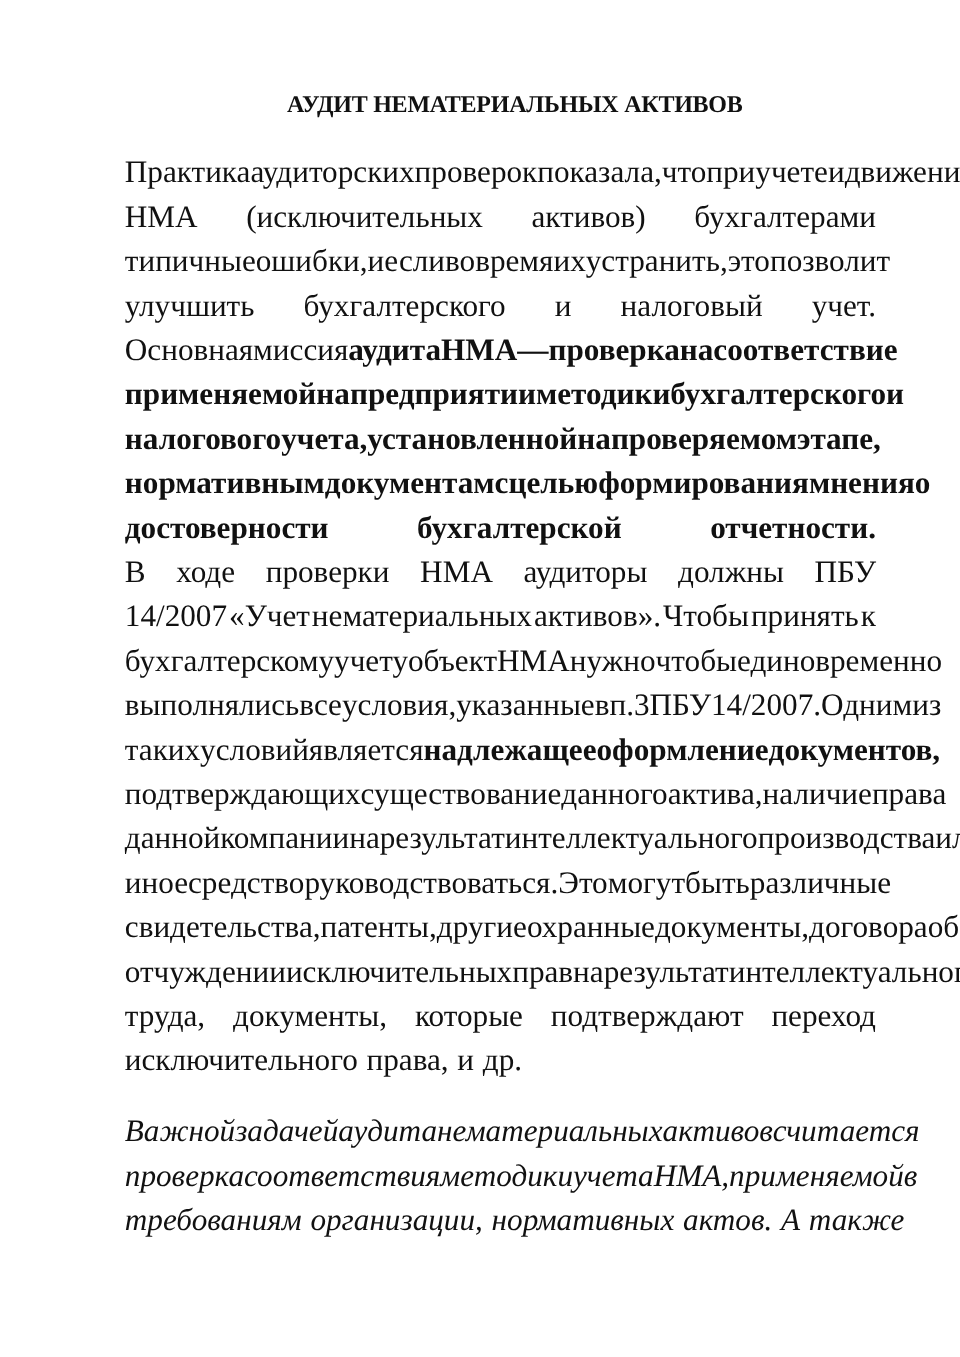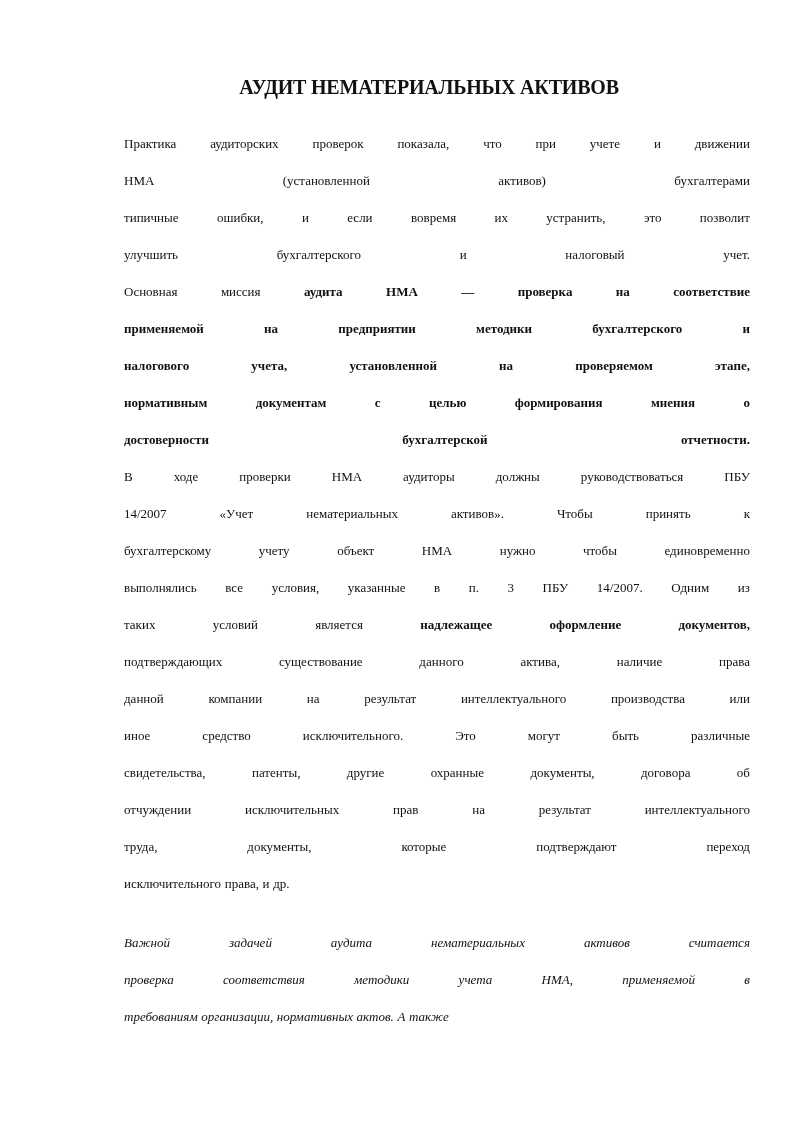--- a/index.html
+++ b/index.html
@@ -7,22 +7,22 @@
     .page {
       position: absolute; left: 0; top: 0; width: 800px; height: 1131px;
       background: #ffffff; color: #111111;
       font-family: "Liberation Serif", "DejaVu Serif", serif;
     }
     .title {
       position: absolute; left: 0; top: 76px; width: 858px;
       text-align: center; font-weight: bold; font-size: 20px; letter-spacing: -0.2px;
     }
     .body-text {
-      position: absolute; left: 124px; width: 626px;
-      font-size: 13px;
+      position: absolute; left: 104px; width: 626px;
+      font-size: 26px;
       text-align: center;
     }
     .jline {
       display: flex; justify-content: space-between; height: 37px; line-height: 37px;
       white-space: nowrap;
     }
     .jline.left { justify-content: flex-start; gap: 0.28em; }
     b { font-weight: bold; }
   </style>
 </head>
@@ -38,21 +38,21 @@
         <span>проверок</span>
         <span>показала,</span>
         <span>что</span>
         <span>при</span>
         <span>учете</span>
         <span>и</span>
         <span>движении</span>
       </div>
       <div class="jline">
         <span>НМА</span>
-        <span>(установленной</span>
+        <span>(исключительных</span>
         <span>активов)</span>
         <span>бухгалтерами</span>
       </div>
       <div class="jline">
         <span>типичные</span>
         <span>ошибки,</span>
         <span>и</span>
         <span>если</span>
         <span>вовремя</span>
         <span>их</span>
@@ -107,21 +107,20 @@
         <b>бухгалтерской</b>
         <b>отчетности.</b>
       </div>
       <div class="jline">
         <span>В</span>
         <span>ходе</span>
         <span>проверки</span>
         <span>НМА</span>
         <span>аудиторы</span>
         <span>должны</span>
-        <span>руководствоваться</span>
         <span>ПБУ</span>
       </div>
       <div class="jline">
         <span>14/2007</span>
         <span>«Учет</span>
         <span>нематериальных</span>
         <span>активов».</span>
         <span>Чтобы</span>
         <span>принять</span>
         <span>к</span>
@@ -169,21 +168,21 @@
         <span>компании</span>
         <span>на</span>
         <span>результат</span>
         <span>интеллектуального</span>
         <span>производства</span>
         <span>или</span>
       </div>
       <div class="jline">
         <span>иное</span>
         <span>средство</span>
-        <span>исключительного.</span>
+        <span>руководствоваться.</span>
         <span>Это</span>
         <span>могут</span>
         <span>быть</span>
         <span>различные</span>
       </div>
       <div class="jline">
         <span>свидетельства,</span>
         <span>патенты,</span>
         <span>другие</span>
         <span>охранные</span>

